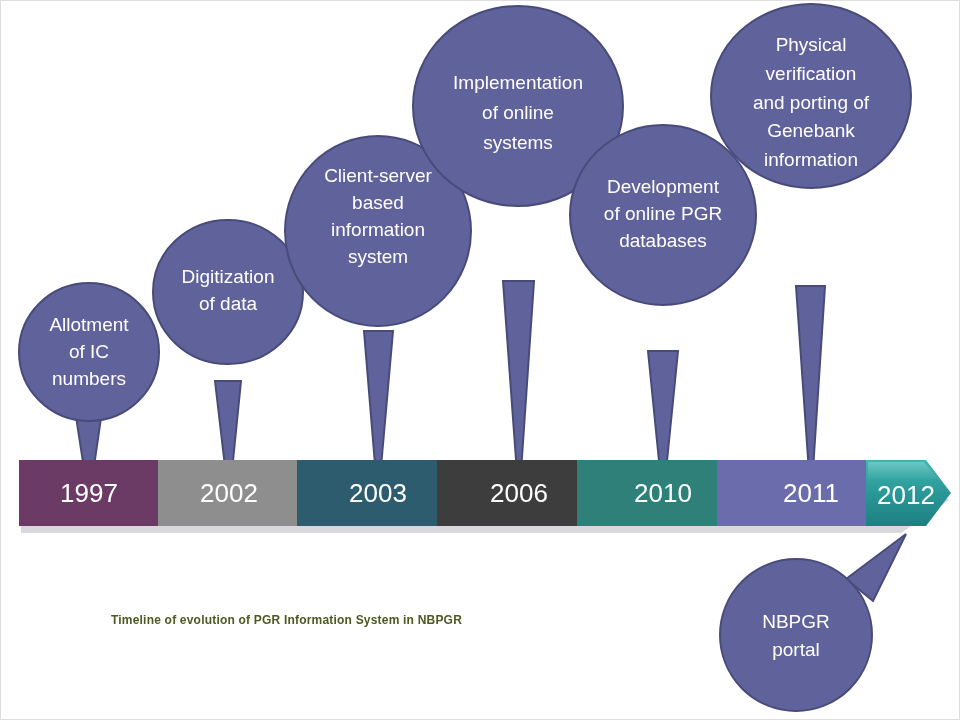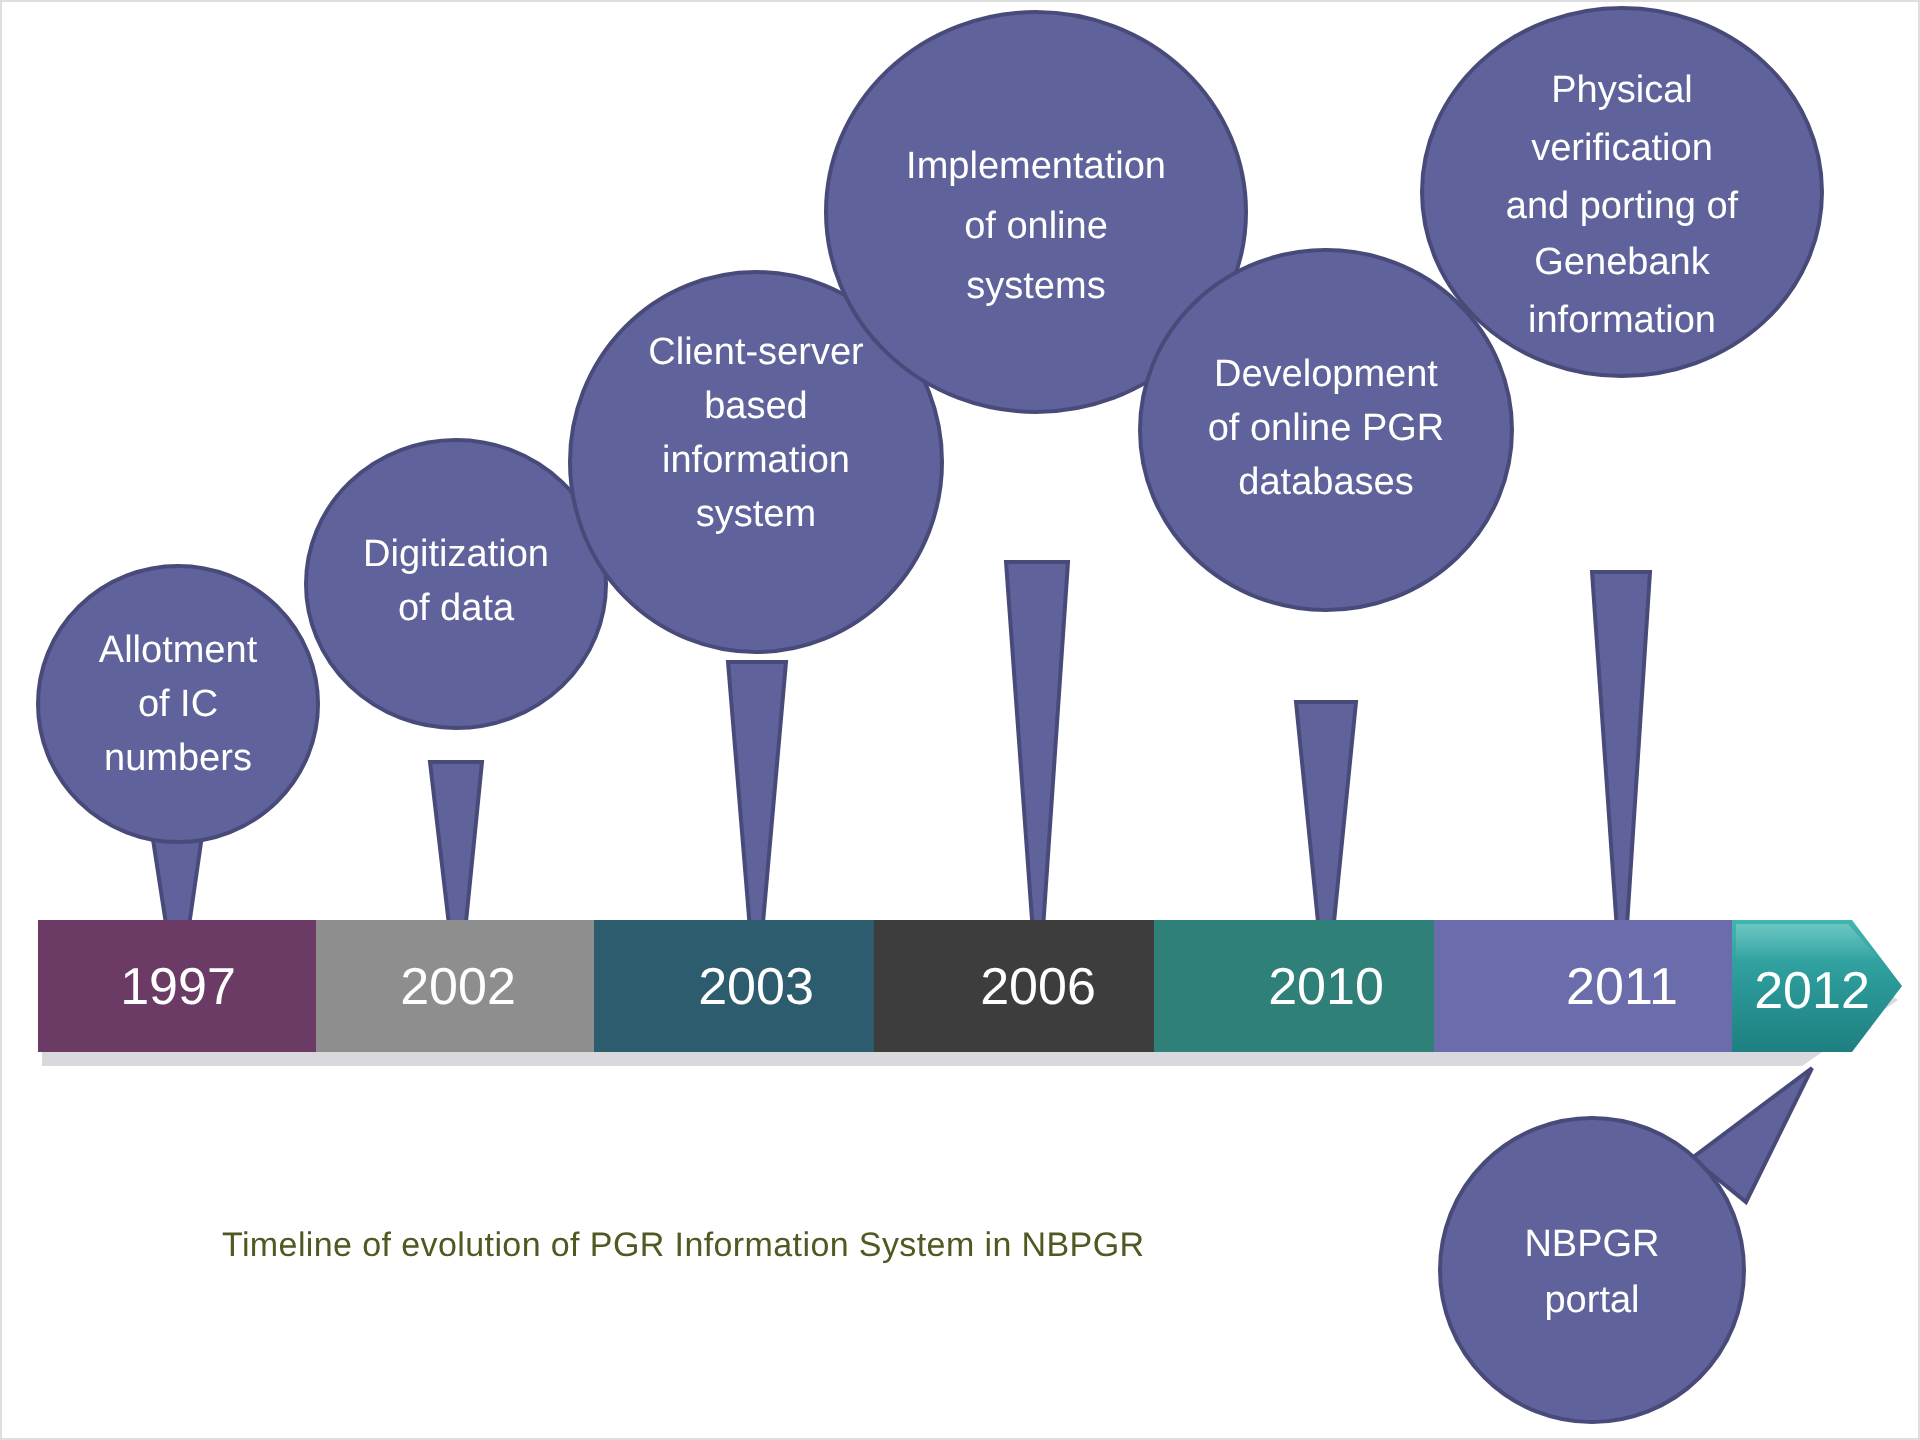--- a/index.html
+++ b/index.html
@@ -38,22 +38,22 @@
     font-family: "Liberation Sans", "DejaVu Sans", sans-serif;
     font-size: 26px;
     text-anchor: middle;
     dominant-baseline: middle;
   }
   .caption-text {
     position: absolute;
     left: 110px;
     top: 612px;
     font-family: "Liberation Sans", "DejaVu Sans", sans-serif;
-    font-size: 17px;
-    font-weight: normal;
+    font-size: 12px;
+    font-weight: bold;
     color: #4e5a21;
     letter-spacing: 0.2px;
     white-space: nowrap;
   }
 </style>
 </head>
 <body>
 
 <div id="stage">
 

